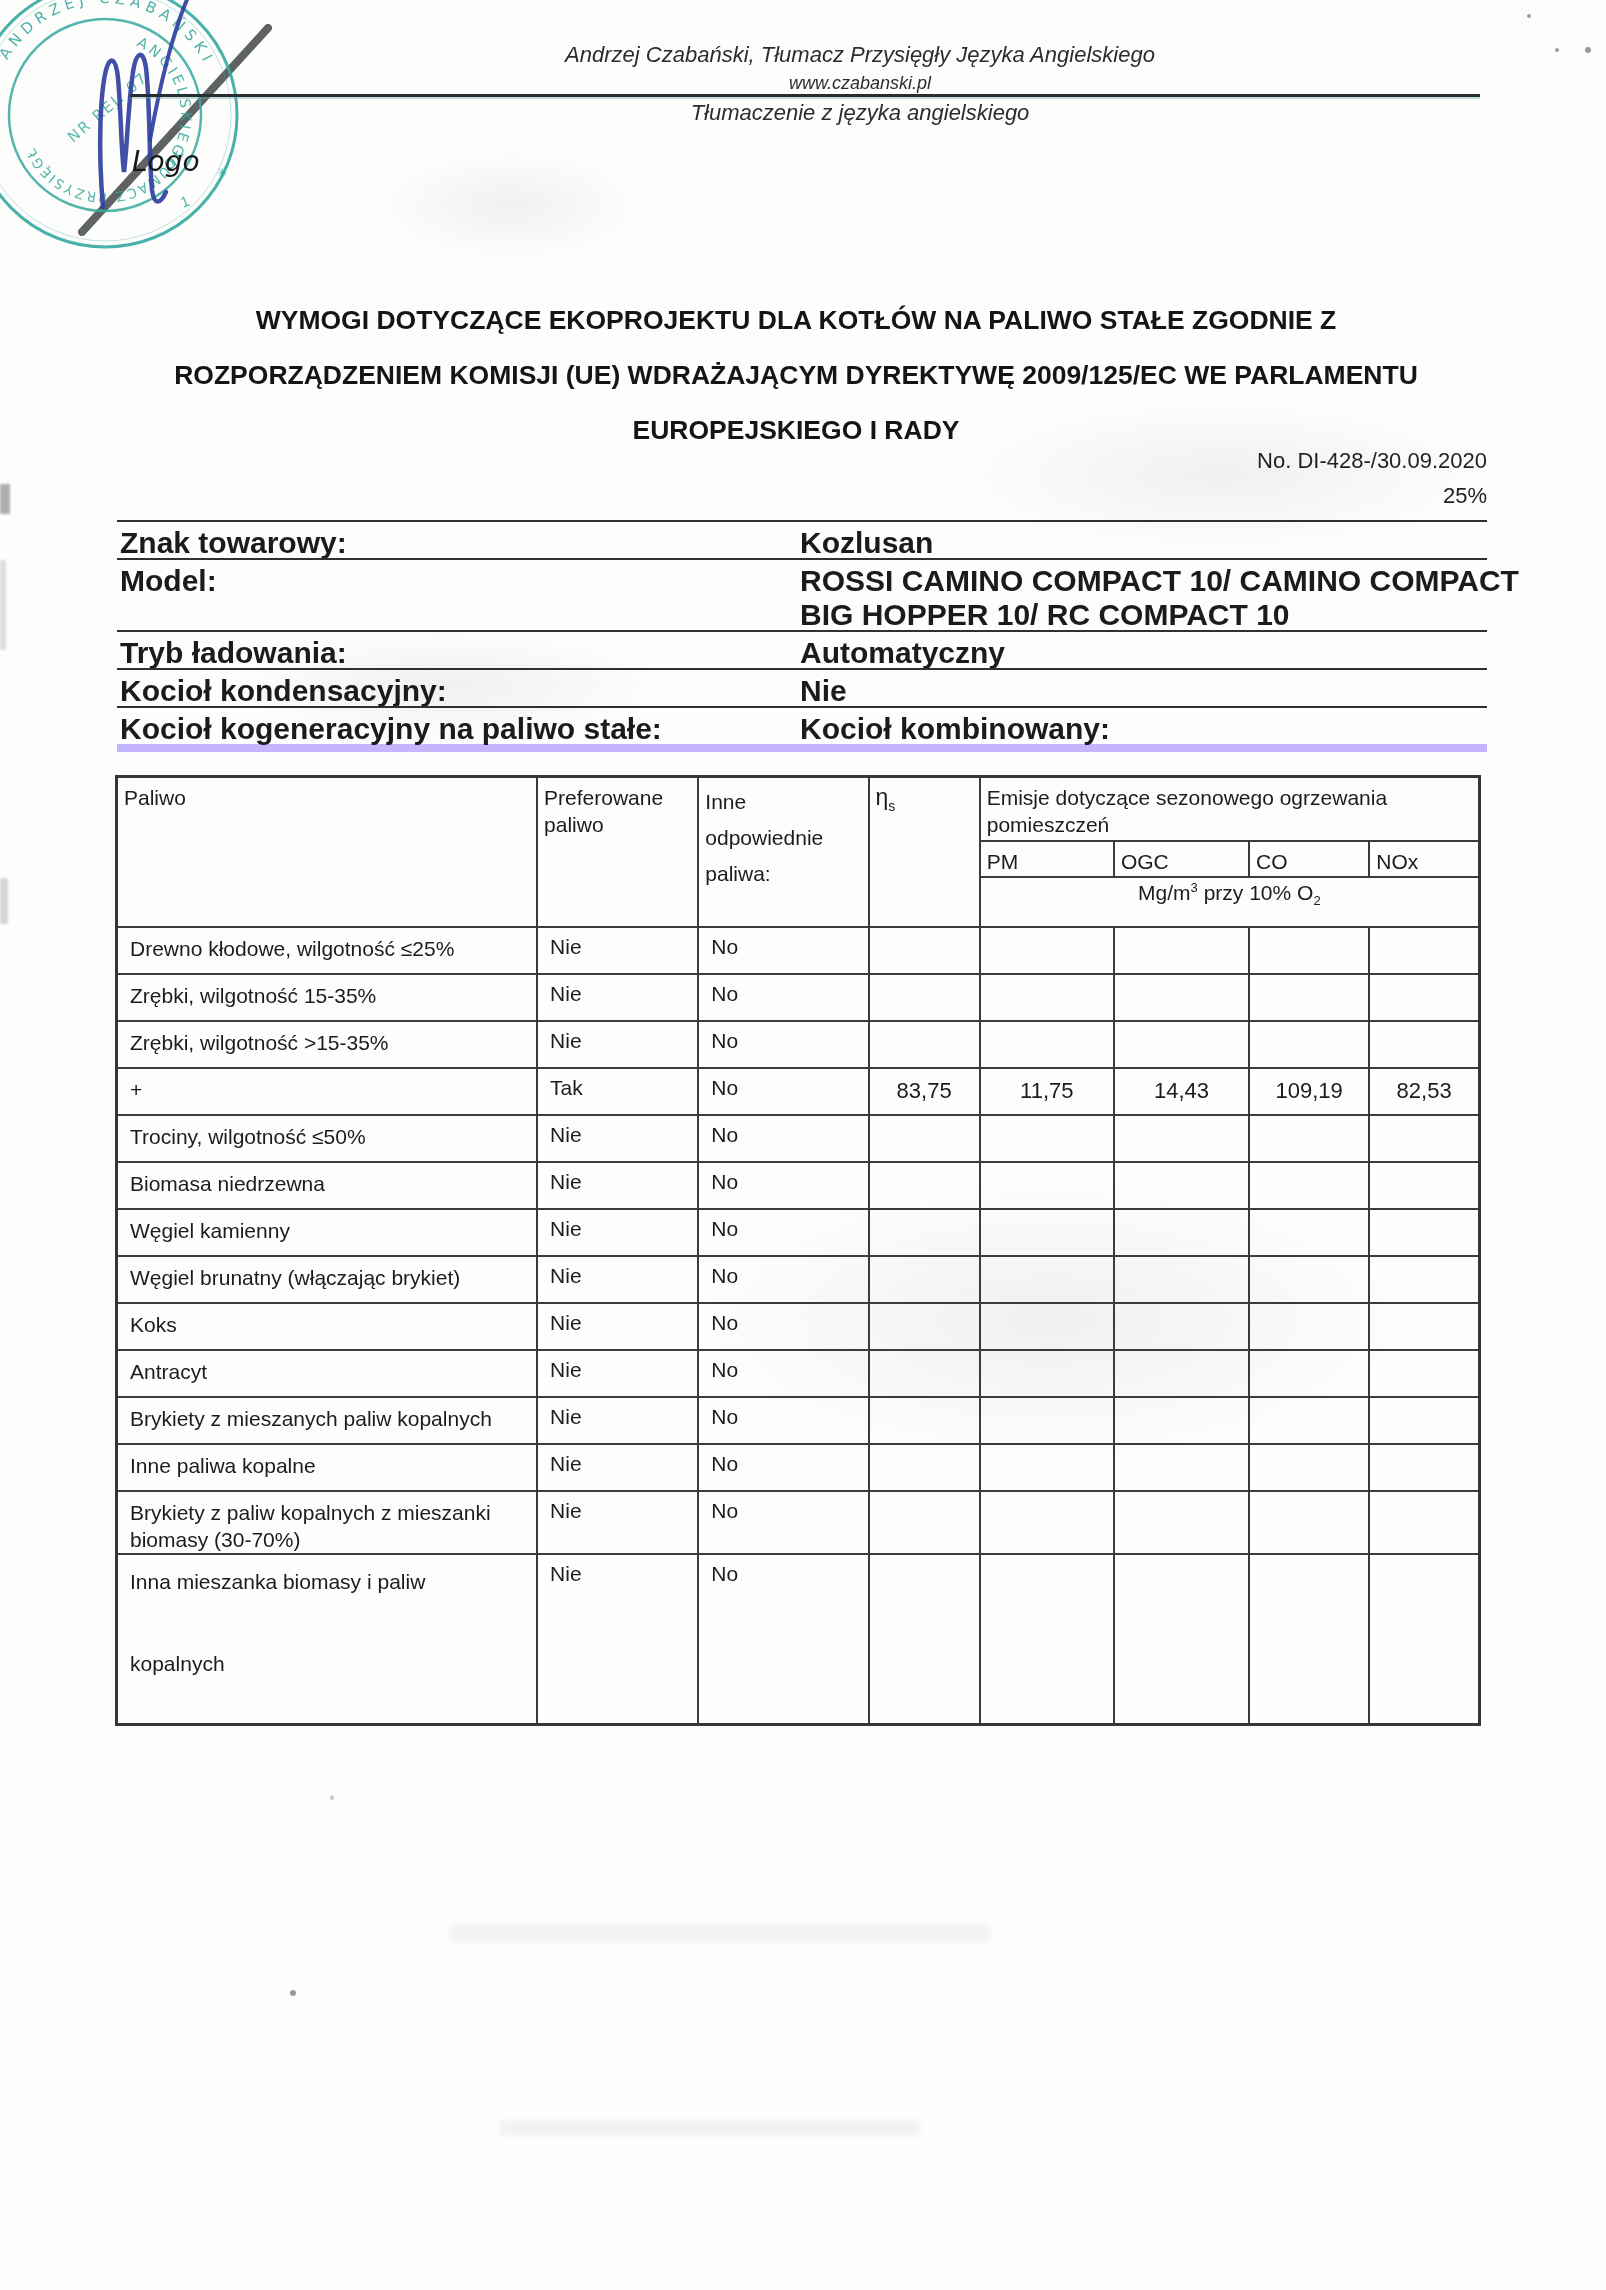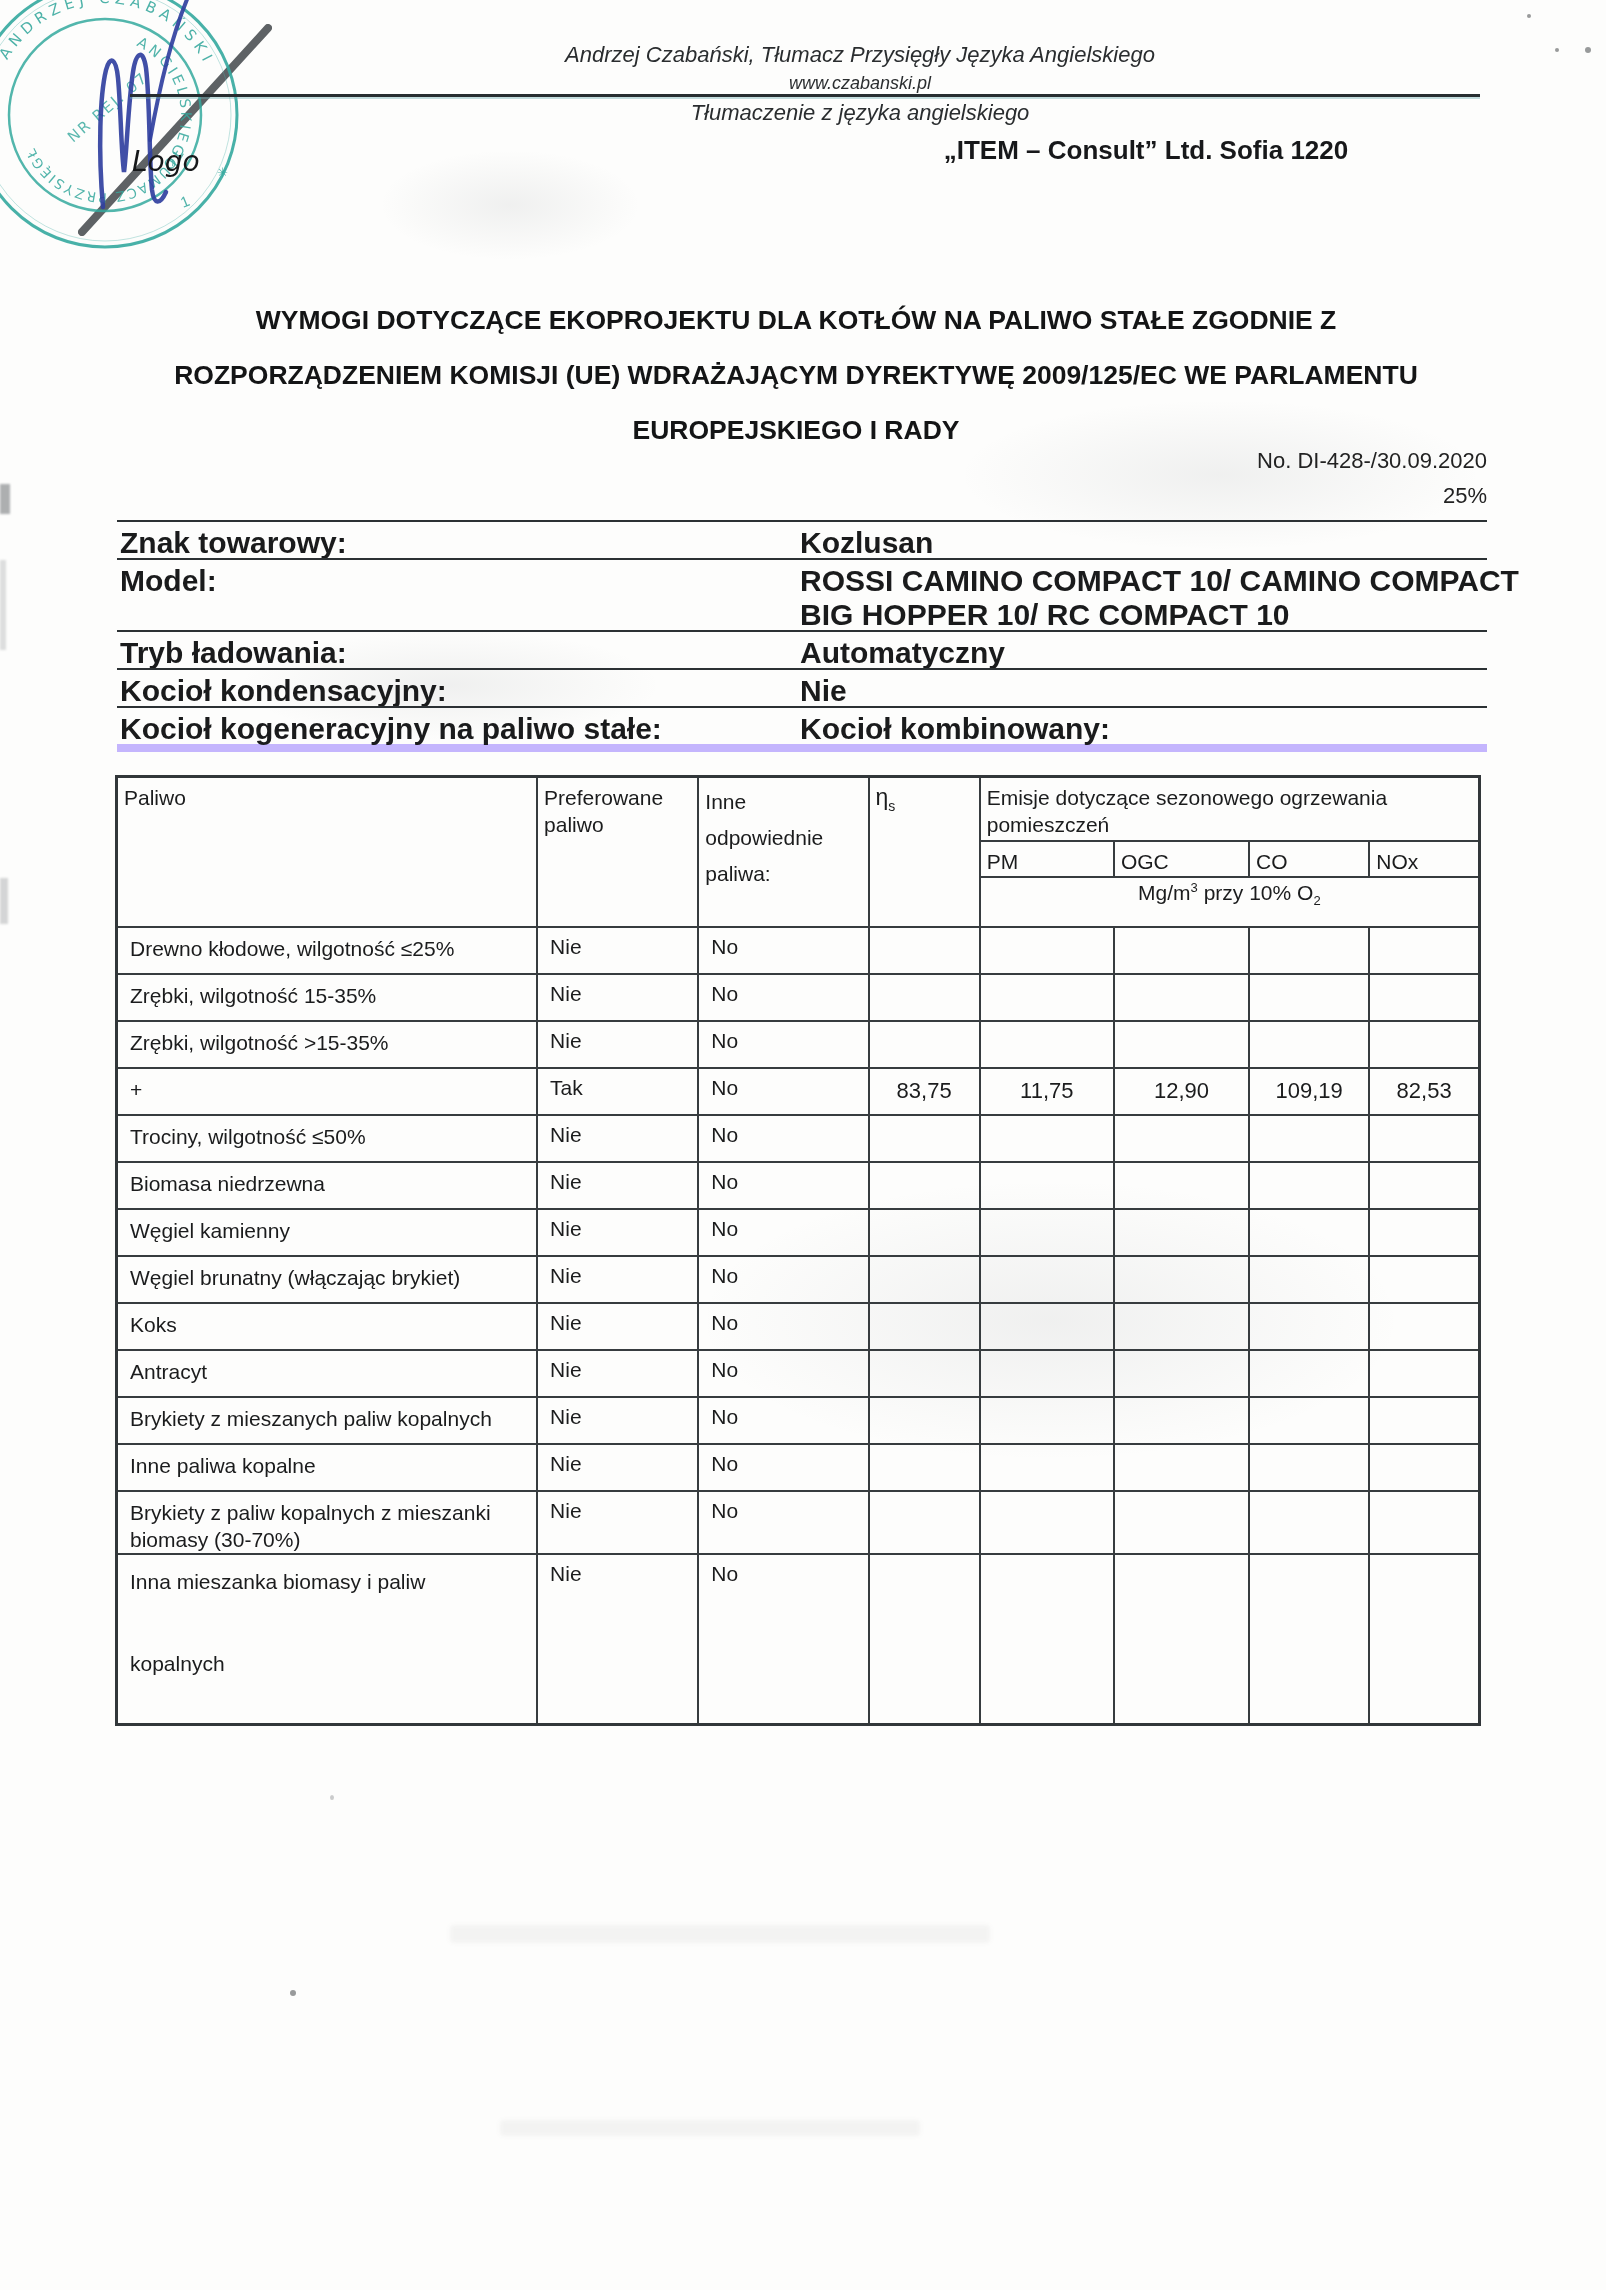--- a/index.html
+++ b/index.html
@@ -119,21 +119,20 @@
   </svg>
 
   <div class="trans-header">
     <div>Andrzej Czabański, Tłumacz Przysięgły Języka Angielskiego</div>
     <div class="site">www.czabanski.pl</div>
     <div>Tłumaczenie z języka angielskiego</div>
   </div>
   <div class="header-rule"></div>
 
   <div class="company">
-    <div>„ITEM – Consult” Ltd. Sofia 1220</div>
   </div>
 
   <div class="doc-title">
     <div>WYMOGI DOTYCZĄCE EKOPROJEKTU DLA KOTŁÓW NA PALIWO STAŁE ZGODNIE Z</div>
     <div>ROZPORZĄDZENIEM KOMISJI (UE) WDRAŻAJĄCYM DYREKTYWĘ 2009/125/EC WE PARLAMENTU</div>
     <div>EUROPEJSKIEGO I RADY</div>
   </div>
 
   <div class="right-block doc-no">No. DI-428-/30.09.2020</div>
   <div class="right-block pct">25%</div>
@@ -220,21 +219,21 @@
           <td class="cell-num"></td>
           <td class="cell-num"></td>
           <td class="cell-num"></td>
         </tr>
         <tr>
           <td class="cell-fuel">+</td>
           <td class="cell-yn">Tak</td>
           <td class="cell-yn">No</td>
           <td class="cell-num">83,75</td>
           <td class="cell-num">11,75</td>
-          <td class="cell-num">12,90</td>
+          <td class="cell-num">14,43</td>
           <td class="cell-num">109,19</td>
           <td class="cell-num">82,53</td>
         </tr>
         <tr>
           <td class="cell-fuel">Trociny, wilgotność ≤50%</td>
           <td class="cell-yn">Nie</td>
           <td class="cell-yn">No</td>
           <td class="cell-num"></td>
           <td class="cell-num"></td>
           <td class="cell-num"></td>

